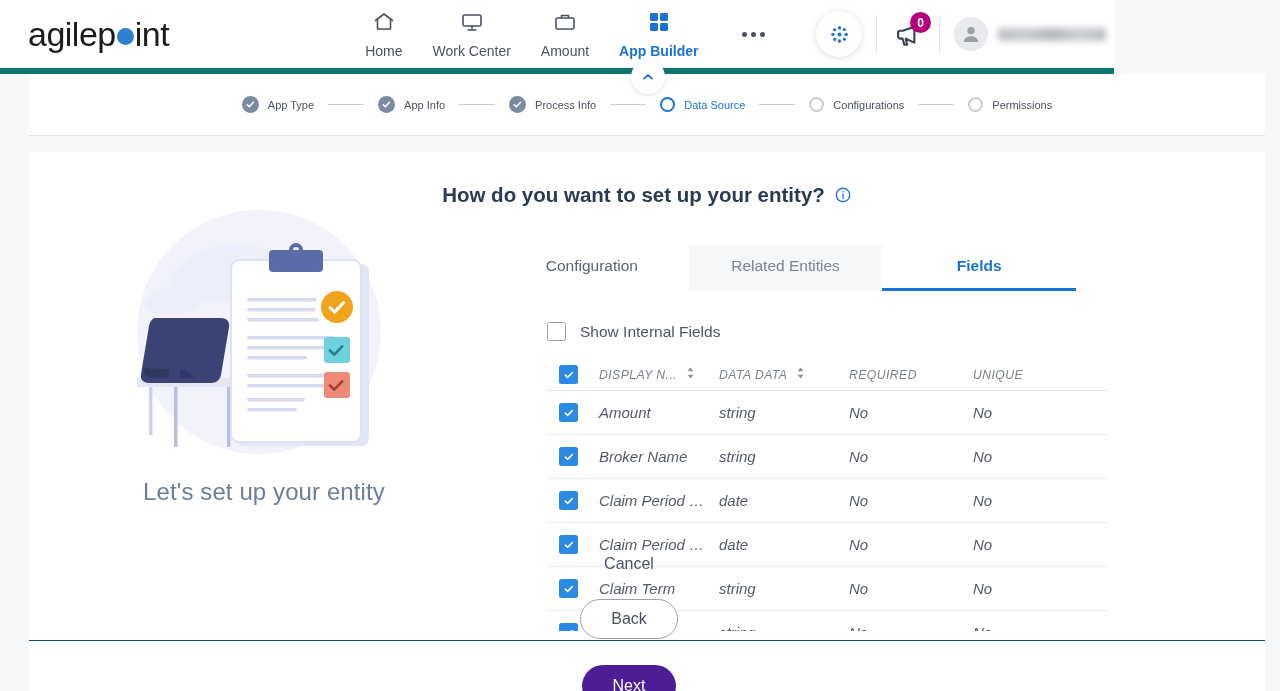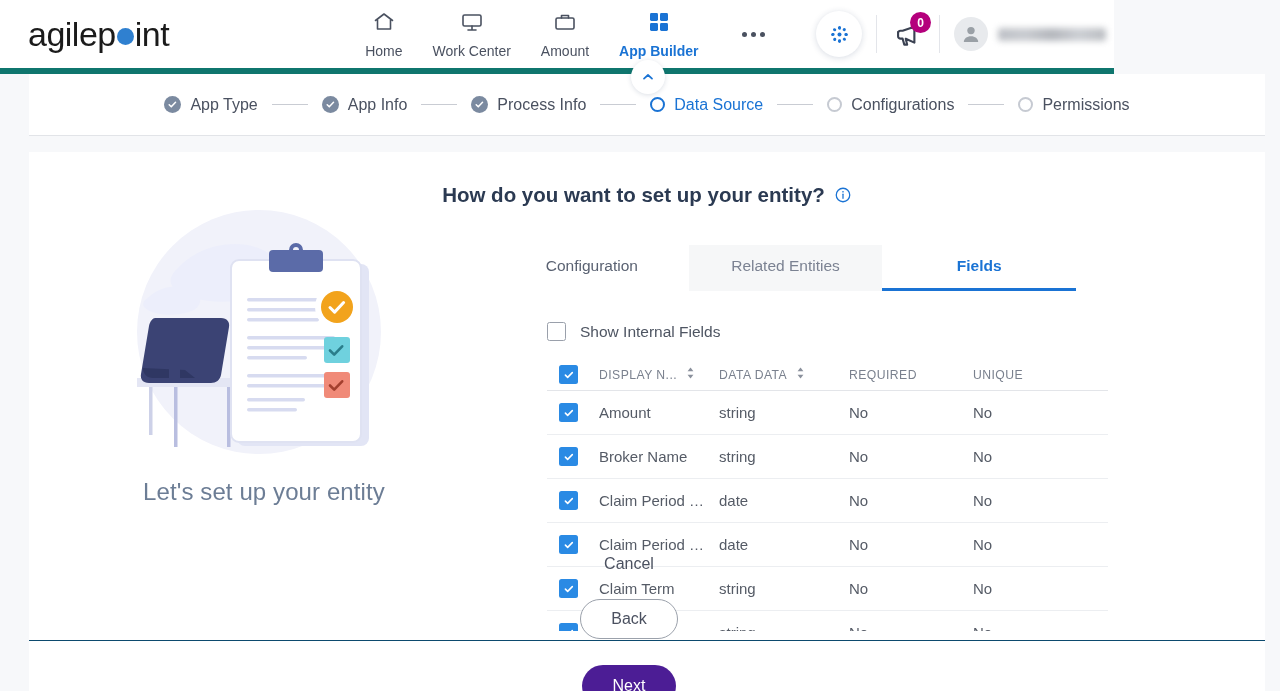--- a/index.html
+++ b/index.html
@@ -66,21 +66,21 @@
   }
 
   
   .stepper-wrap {
     position: absolute; left: 29px; top: 74px; width: 1236px; height: 62px;
     background: #fff; border-bottom: 1px solid #e2e4e8;
     display: flex; align-items: center; justify-content: center; z-index: 3;
   }
   .stepper { display: flex; align-items: center; }
   .step { display: flex; align-items: center; gap: 9px; cursor: pointer; }
-  .step-label { font-size: 16px; color: #4a5160; }
+  .step-label { font-size: 11px; color: #4a5160; }
   .step.active .step-label { color: #1a73d4; }
   .circle-done {
     width: 17px; height: 17px; border-radius: 50%; background: #7b8aa0;
     display: flex; align-items: center; justify-content: center;
   }
   .circle-open { width: 15px; height: 15px; border-radius: 50%; border: 2px solid #c6cad2; }
   .circle-open.active { border-color: #1a73d4; }
   .step-line { width: 36px; height: 1.5px; background: #c9ccd3; margin: 0 14px; }
 
   .collapse-btn {
@@ -130,21 +130,21 @@
     display: flex; align-items: center; gap: 14px;
     margin: 31px 0 0 52px;
   }
   .cb-empty {
     width: 19px; height: 19px; border: 1.6px solid #9aa0ab; border-radius: 2.5px;
     background: #fff; cursor: pointer;
   }
   .si-label { font-size: 15.5px; color: #4e5562; }
 
   
-  .table { margin: 18px 0 0 52px; width: 561px; position: relative; }
+  .table { margin: 18px 0 0 52px; width: 561px; position: relative; font-style: italic; }
   .thead {
     display: flex; align-items: center; height: 32px;
     border-bottom: 1px solid #e3e5e9;
   }
   .trow {
     display: flex; align-items: center; height: 44px;
     border-bottom: 1px solid #eceef1;
   }
   .c-check { width: 52px; display: flex; align-items: center; padding-left: 12px; }
   .c-name  { width: 120px; }

